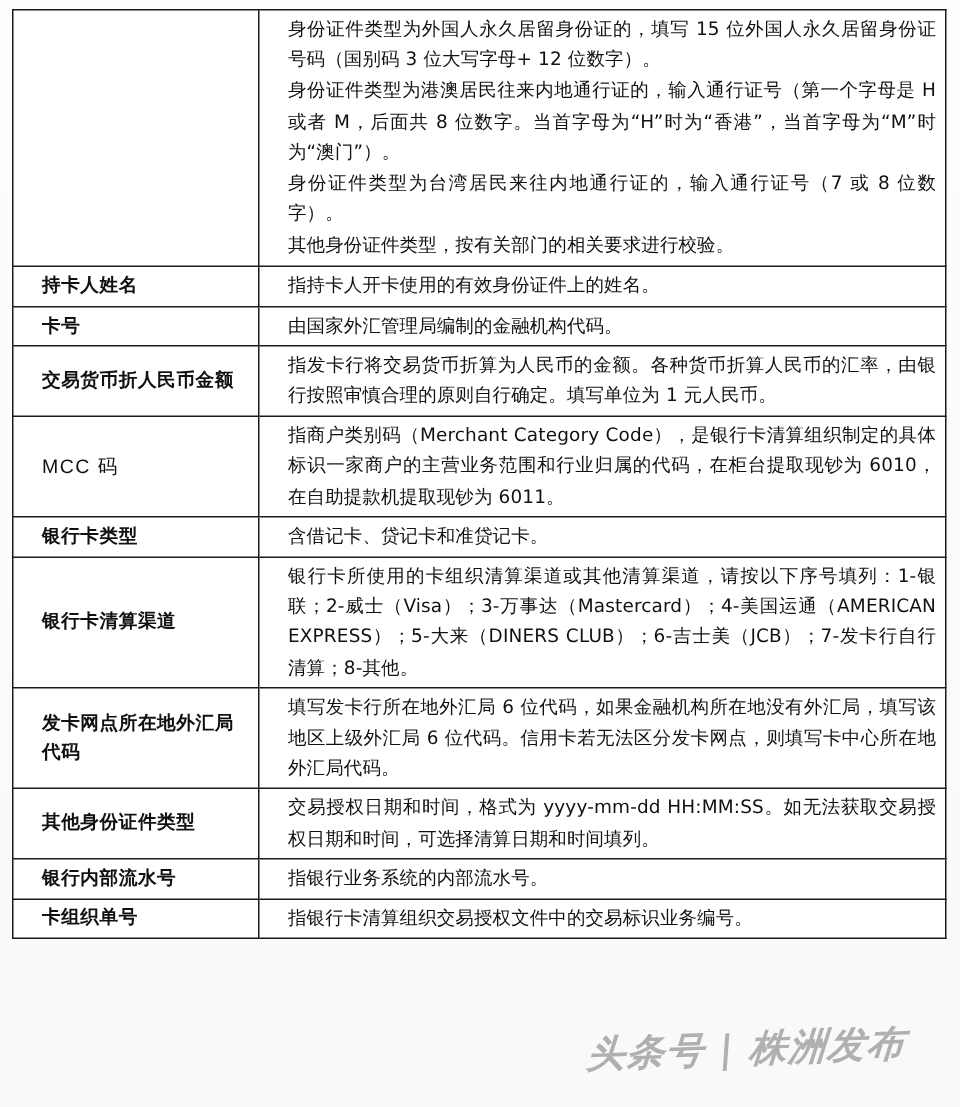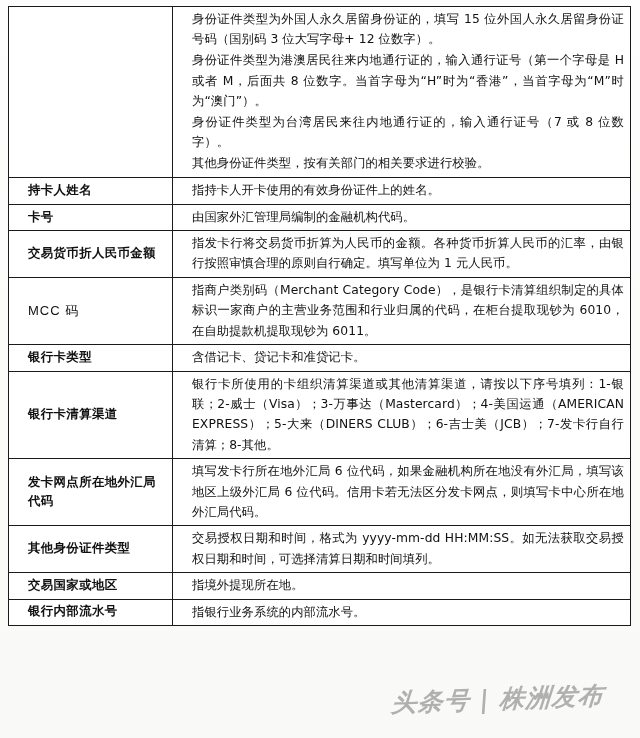--- a/index.html
+++ b/index.html
@@ -175,29 +175,29 @@
             <p>填写发卡行所在地外汇局 6 位代码，如果金融机构所在地没有外汇局，填写该地区上级外汇局 6 位代码。信用卡若无法区分发卡网点，则填写卡中心所在地外汇局代码。</p>
           </td>
         </tr>
         <tr>
           <td class="label-cell"><span>其他身份证件类型</span></td>
           <td class="desc-cell">
             <p>交易授权日期和时间，格式为 yyyy-mm-dd HH:MM:SS。如无法获取交易授权日期和时间，可选择清算日期和时间填列。</p>
           </td>
         </tr>
         <tr>
-          <td class="label-cell"><span>交易国家或地区</span></td>
-          <td class="desc-cell">
-            <p>指境外提现所在地。</p>
-          </td>
-        </tr>
-        <tr>
           <td class="label-cell"><span>银行内部流水号</span></td>
           <td class="desc-cell">
             <p>指银行业务系统的内部流水号。</p>
+          </td>
+        </tr>
+        <tr>
+          <td class="label-cell"><span>卡组织单号</span></td>
+          <td class="desc-cell">
+            <p>指银行卡清算组织交易授权文件中的交易标识业务编号。</p>
           </td>
         </tr>
       </tbody>
   </table>
 
   <div id="watermark">
     <div class="wm-text">头条号 | 株洲发布</div>
   </div>
 </div>
 

